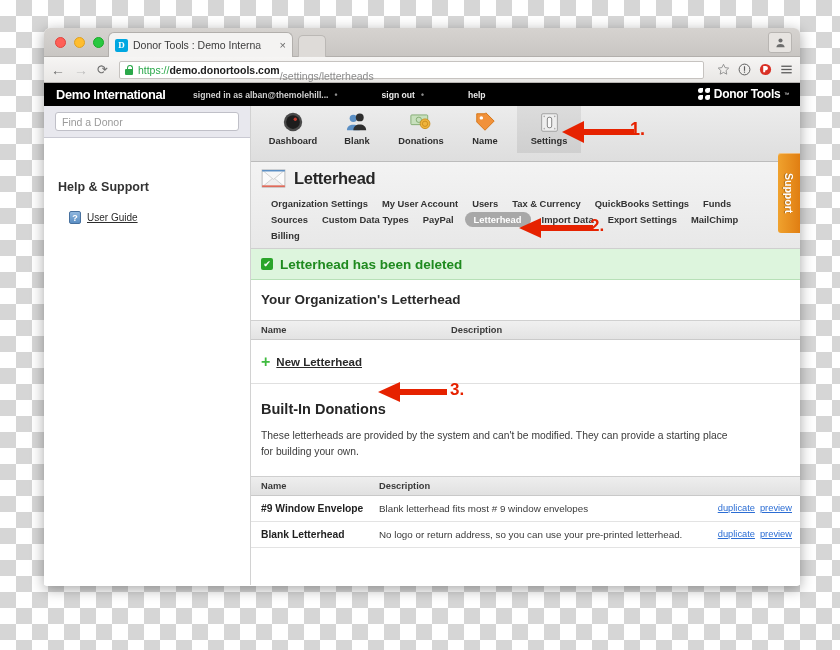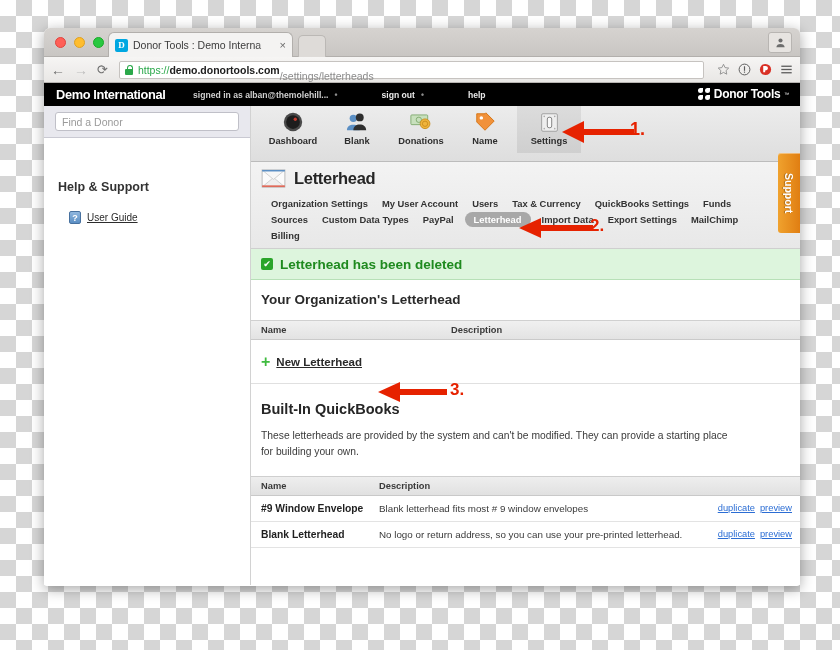--- a/index.html
+++ b/index.html
@@ -538,21 +538,21 @@
         <div class="thead">
           <span class="c-name">Name</span>
           <span>Description</span>
         </div>
 
         <div class="newrow">
           <span class="plus">+</span>
           <a href="#">New Letterhead</a>
         </div>
 
-        <div class="builtin-h">Built-In QuickBooks</div>
+        <div class="builtin-h">Built-In Donations</div>
         <div class="builtin-p">These letterheads are provided by the system and can't be modified. They can provide a starting place for building your own.</div>
 
         <div class="thead2">
           <span class="c-name">Name</span>
           <span>Description</span>
         </div>
 
         <div class="drow">
           <span class="d-name">#9 Window Envelope</span>
           <span class="d-desc">Blank letterhead fits most # 9 window envelopes</span>

